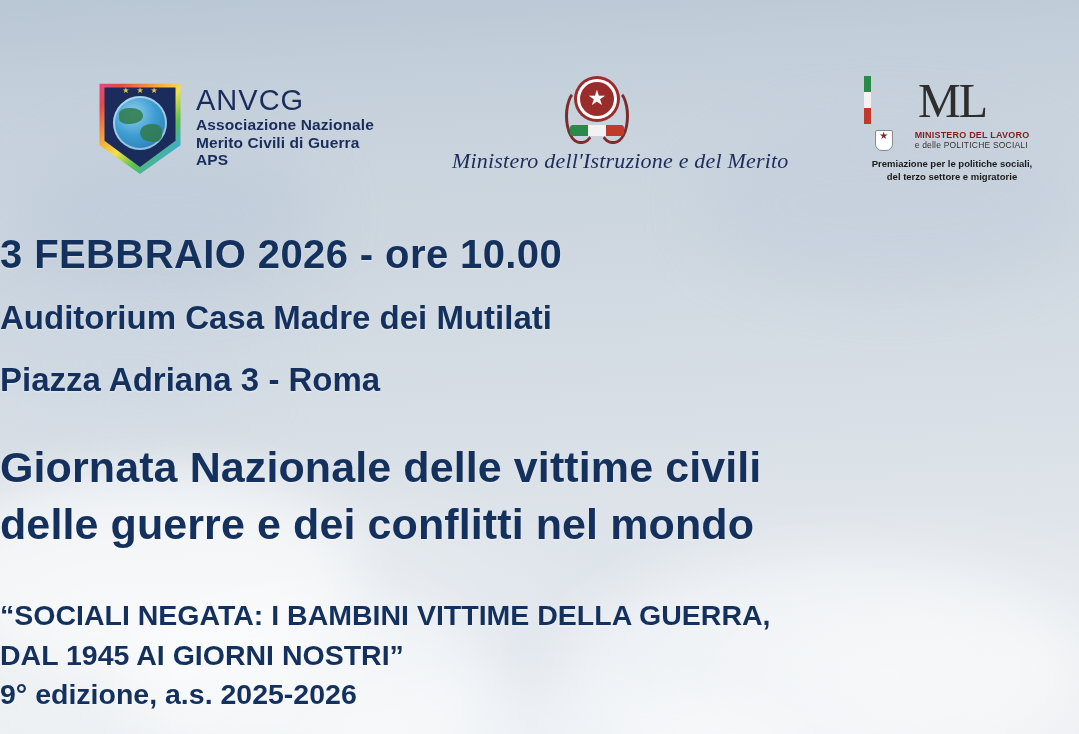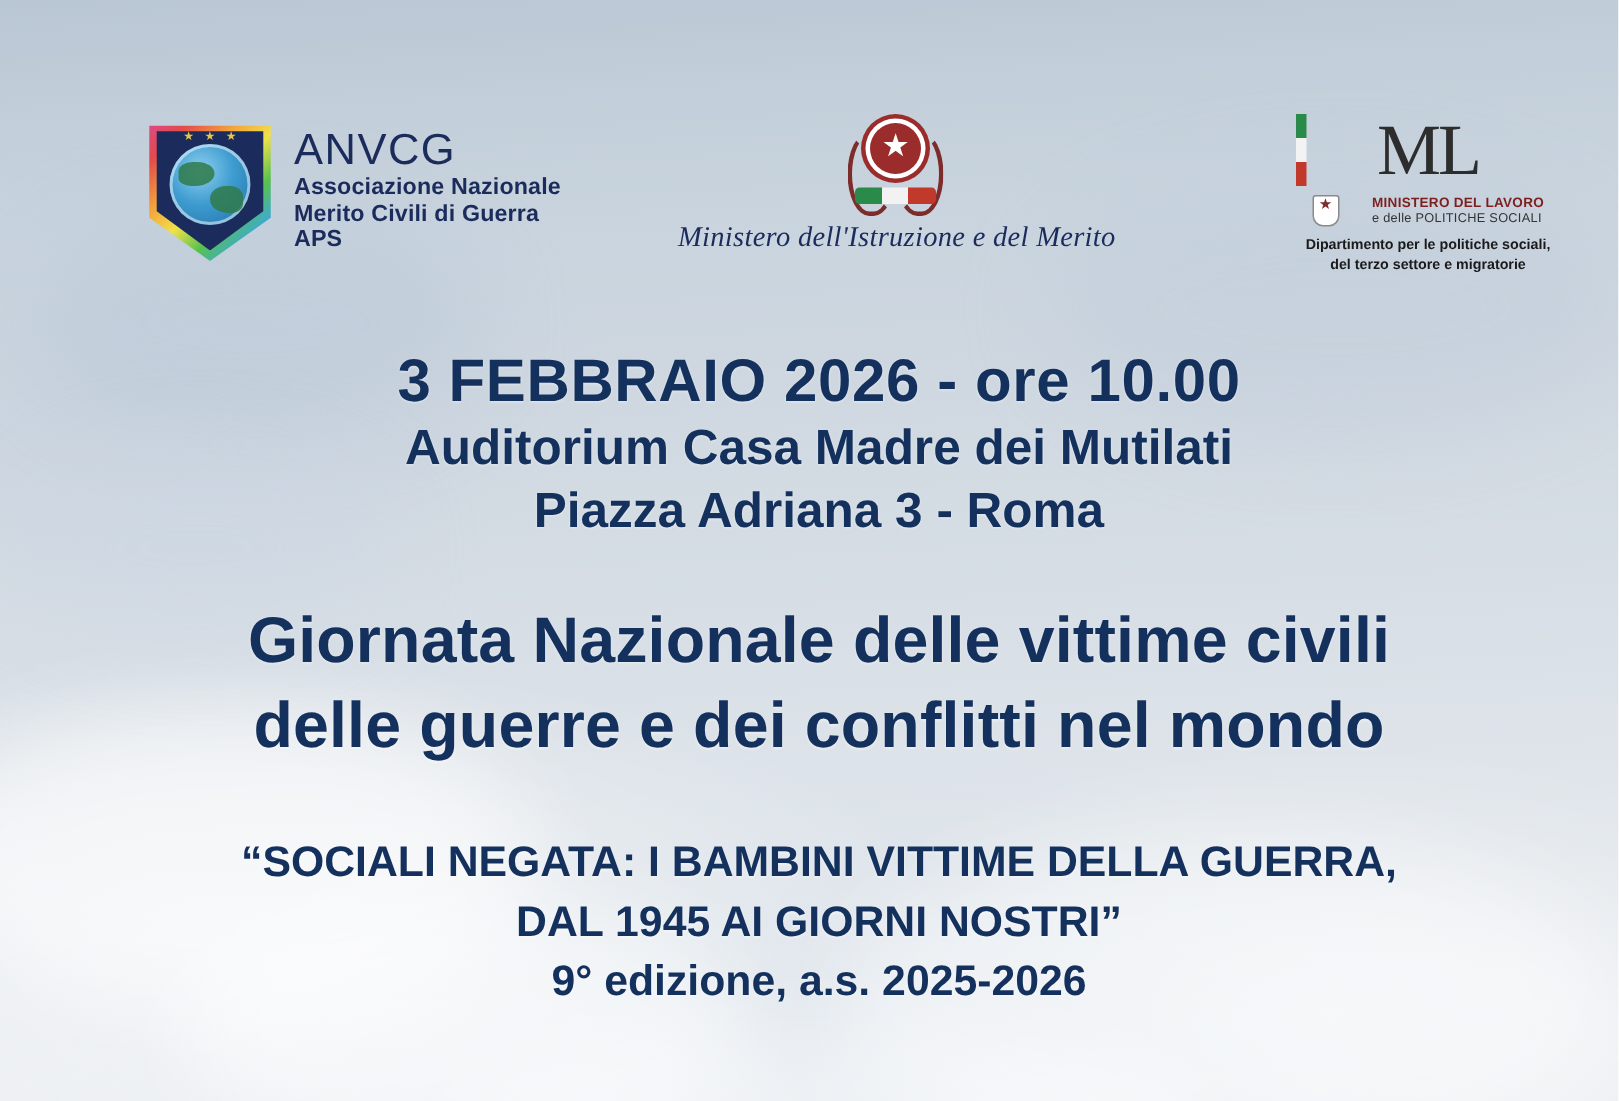--- a/index.html
+++ b/index.html
@@ -186,21 +186,21 @@
     left: 8px;
     right: 8px;
     bottom: 6px;
     height: 11px;
     background: linear-gradient(90deg, #2a8a4a 0 33%, #f2f2f2 33% 66%, #c1392b 66% 100%);
     border-radius: 3px;
   }
   .mim-name {
     font-family: "Liberation Serif", serif;
     font-style: italic;
-    font-size: 19px;
+    font-size: 22px;
     color: #1b2c5c;
     letter-spacing: .2px;
     white-space: nowrap;
   }
   
   .mlps {
     position: absolute;
     left: 852px;
     top: 72px;
     width: 200px;
@@ -267,37 +267,36 @@
     margin-top: 7px;
     font-size: 9.5px;
     font-weight: bold;
     color: #1a1a1a;
     line-height: 1.35;
   }
 
   
   .content {
     position: absolute;
-    left: 13px;
+    left: 0;
     right: 0;
     top: 232px;
-    text-align: center;
     color: #14315e;
   }
   .dateline {
     font-size: 40px;
     font-weight: bold;
     letter-spacing: .4px;
     line-height: 1.12;
   }
   .venue {
     font-size: 33px;
     font-weight: bold;
     line-height: 1.28;
-    margin-top: 0;
+    margin-top: 20px;
   }
   .title {
     margin-top: 38px;
     font-size: 43px;
     font-weight: bold;
     line-height: 1.33;
     letter-spacing: .1px;
   }
   .award {
     margin-top: 42px;
@@ -356,21 +355,21 @@
         <div class="mlps-ml">ML</div>
       </div>
       <div class="mlps-row">
         <div class="mlps-crest"></div>
         <div class="mlps-min">
           <div class="l1">MINISTERO DEL LAVORO</div>
           <div class="l2">e delle POLITICHE SOCIALI</div>
         </div>
       </div>
       <div class="mlps-dip">
-        <div>Dipartimento per le politiche sociali,</div>
+        <div>Premiazione per le politiche sociali,</div>
         <div>del terzo settore e migratorie</div>
       </div>
     </div>
   </div>
 
   <div class="content">
     <div class="dateline shadow-soft">3 FEBBRAIO 2026 - ore 10.00</div>
     <div class="venue shadow-soft">Auditorium Casa Madre dei Mutilati</div>
     <div class="venue shadow-soft">Piazza Adriana 3 - Roma</div>
 

